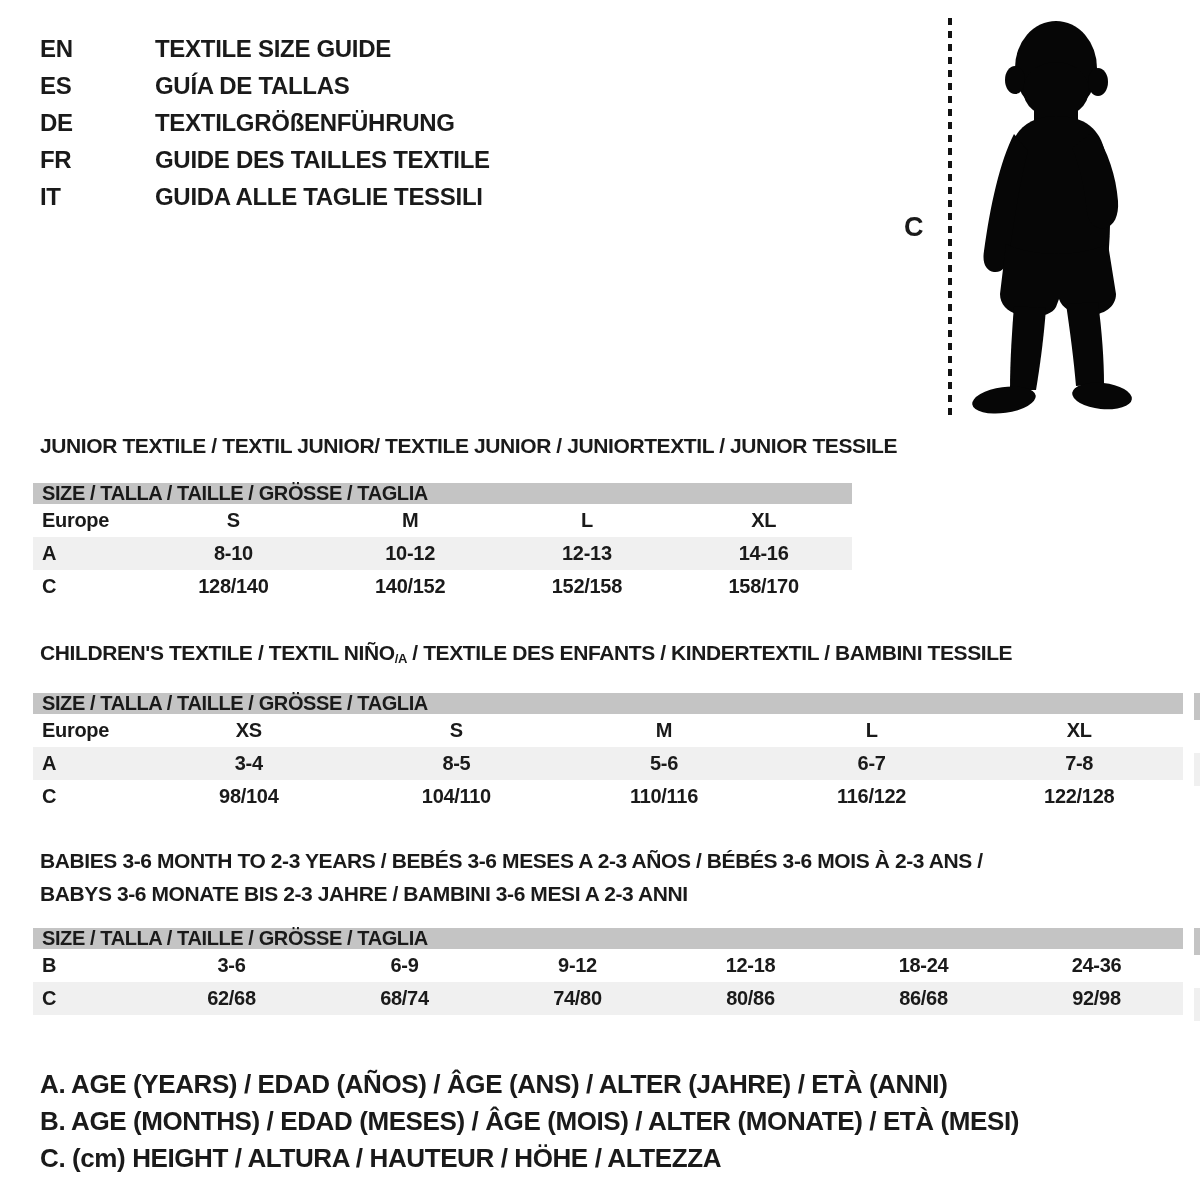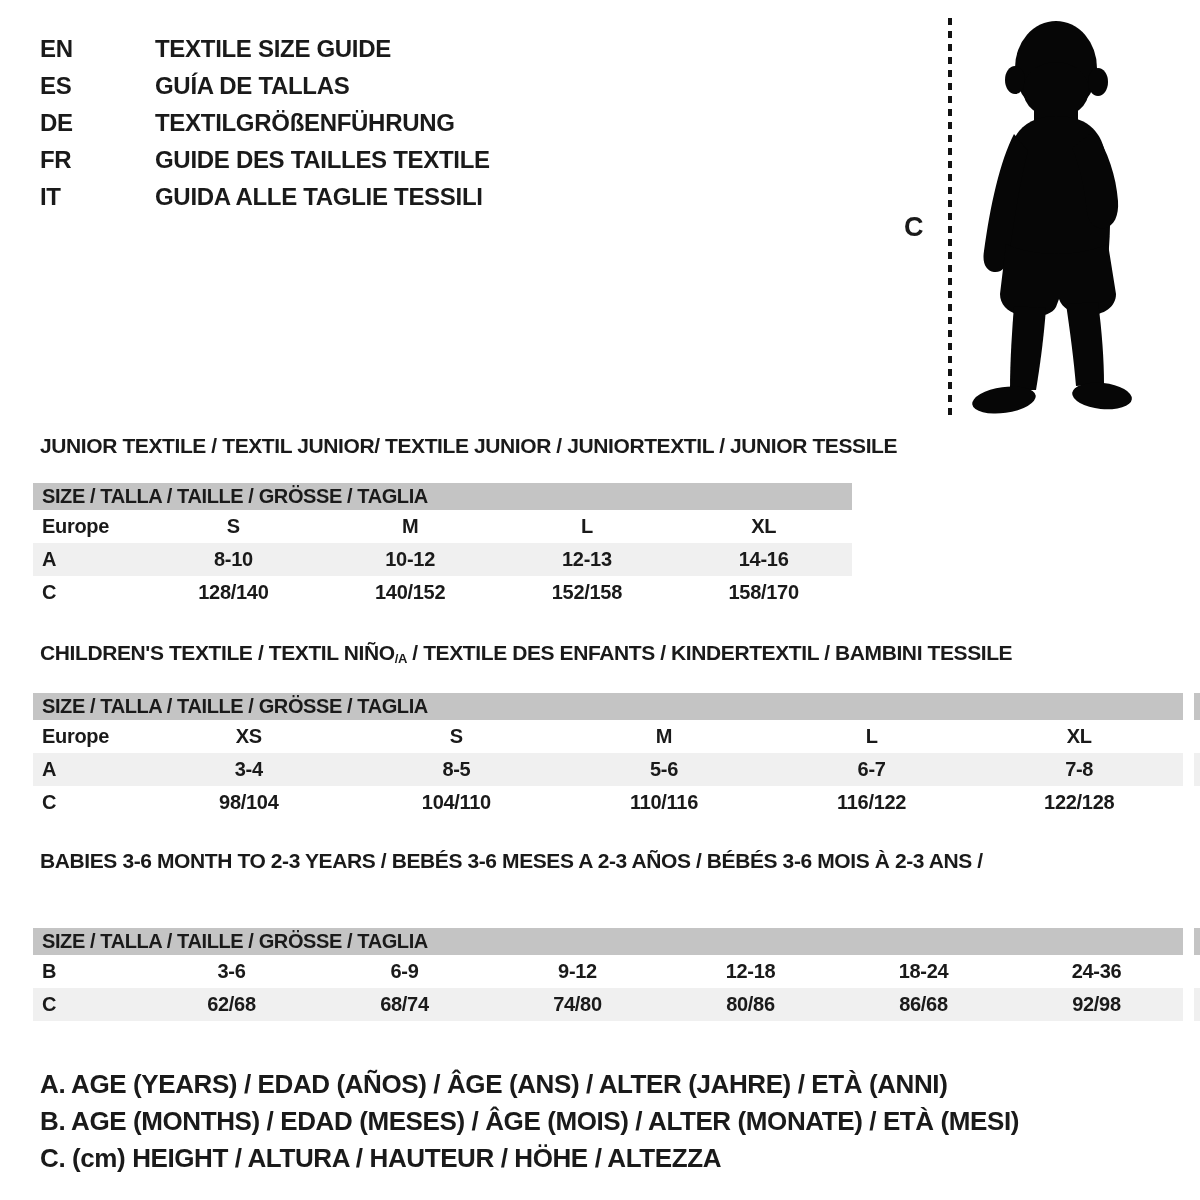--- a/index.html
+++ b/index.html
@@ -27,21 +27,21 @@
 
   
   .section-heading { position:absolute; left:40px; font-size:21px; font-weight:bold; letter-spacing:-0.4px; white-space:nowrap; }
   .subscript { font-size:0.62em; vertical-align:-0.22em; }
 
   
   .size-table { position:absolute; left:33px; }
   .w-junior { width:819px; }
   .w-wide { width:1150px; }
   .thead {
-    height:27px; background:var(--bar,#c4c4c4);
+    height:21px; background:var(--bar,#c4c4c4);
     display:flex; align-items:center; padding-left:9px; box-sizing:border-box;
     font-size:20px; font-weight:bold; letter-spacing:-0.4px;
   }
   .trow { display:grid; height:33px; align-items:center; font-size:20px; font-weight:bold; letter-spacing:-0.3px; }
   .cols-4 { grid-template-columns:112px repeat(4,1fr); }
   .cols-5 { grid-template-columns:112px repeat(5,1fr); }
   .cols-6 { grid-template-columns:112px repeat(6,1fr); }
   .trow .lbl { padding-left:9px; text-align:left; }
   .trow .val { text-align:center; }
   .trow.shaded { background:var(--stripe,#f0f0f0); }
@@ -159,20 +159,21 @@
       <div class="val">110/116</div>
       <div class="val">116/122</div>
       <div class="val">122/128</div>
     </div>
   </div>
 
   <div class="edge-remnant edge-bar" style="top:693px;"></div>
   <div class="edge-remnant edge-stripe" style="top:753px;"></div>
 
   <div class="section-heading" style="top:849px;">BABIES 3-6 MONTH TO 2-3 YEARS / BEBÉS 3-6 MESES A 2-3 AÑOS / BÉBÉS 3-6 MOIS À 2-3 ANS /</div>
+  <div class="section-heading" style="top:882px;">BABYS 3-6 MONATE BIS 2-3 JAHRE / BAMBINI 3-6 MESI A 2-3 ANNI</div>
 
   <div class="size-table w-wide" style="top:928px;">
     <div class="thead">SIZE / TALLA / TAILLE / GRÖSSE / TAGLIA</div>
     <div class="trow cols-6">
       <div class="lbl">B</div>
       <div class="val">3-6</div>
       <div class="val">6-9</div>
       <div class="val">9-12</div>
       <div class="val">12-18</div>
       <div class="val">18-24</div>

